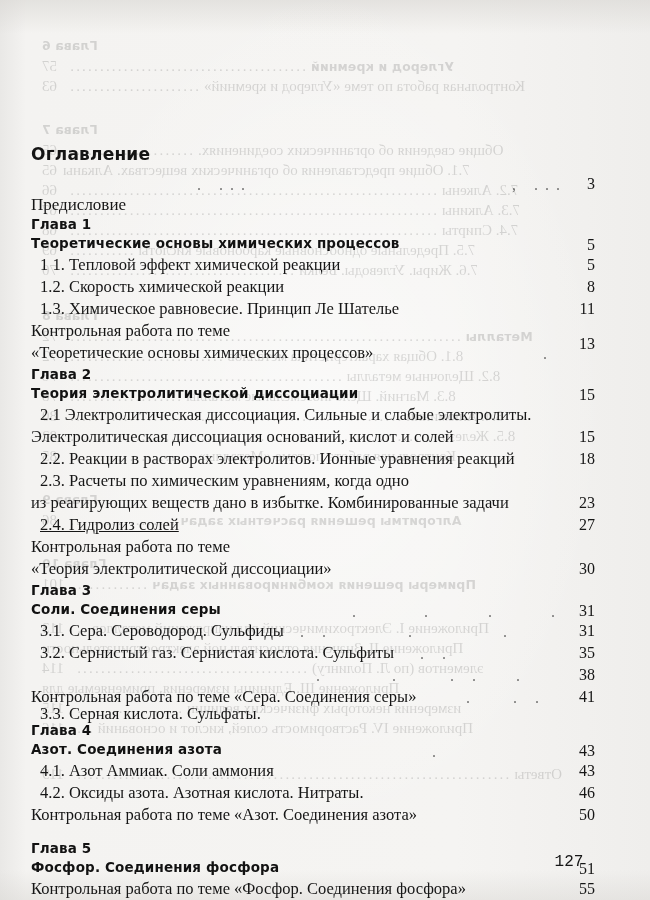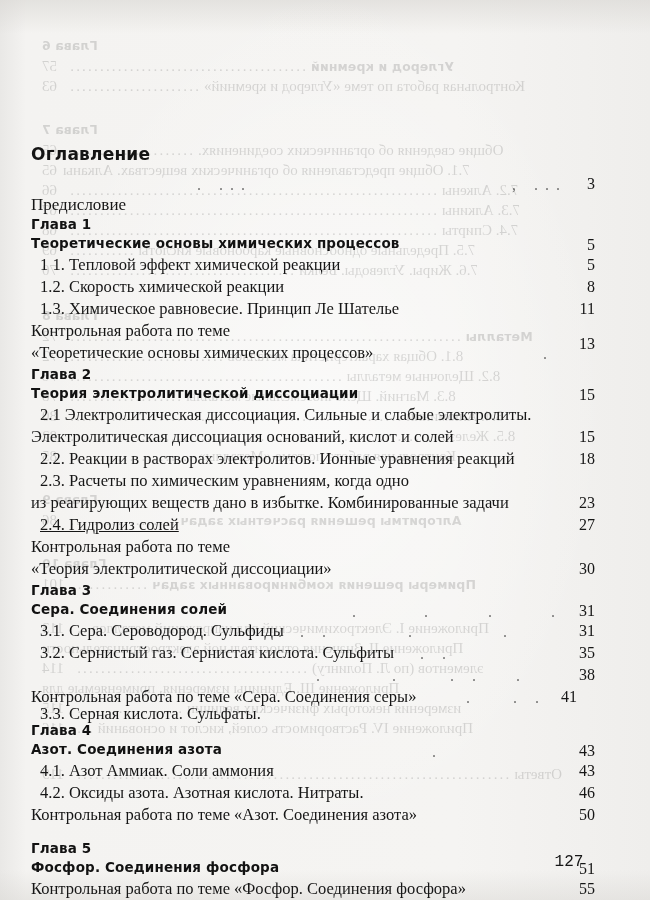--- a/index.html
+++ b/index.html
@@ -391,21 +391,21 @@
         <div class="line" style="top: 561px; left: 31px;">
           <span class="lbl entry">«Теория электролитической диссоциации»</span>
         </div>
         <div class="line" style="top: 561px; left: 561px; width: 34px; justify-content: flex-end;">
           <span style="font-family: &quot;Liberation Serif&quot;, &quot;DejaVu Serif&quot;, serif; font-size: 16px;">30</span>
         </div>
         <div class="line" style="top: 584px; left: 31px;">
           <span class="lbl chap-label">Глава 3</span>
         </div>
         <div class="line" style="top: 603px; left: 31px;">
-          <span class="lbl chap-title">Сера. Соединения солей</span>
+          <span class="lbl chap-title">Соли. Соединения серы</span>
         </div>
         <div class="line" style="top: 603px; left: 561px; width: 34px; justify-content: flex-end;">
           <span style="font-family: &quot;Liberation Serif&quot;, &quot;DejaVu Serif&quot;, serif; font-size: 16px;">31</span>
         </div>
         <div class="line" style="top: 623px; left: 40px;">
           <span class="lbl entry">3.1. Сера. Сероводород. Сульфиды</span>
         </div>
         <div class="line" style="top: 623px; left: 561px; width: 34px; justify-content: flex-end;">
           <span style="font-family: &quot;Liberation Serif&quot;, &quot;DejaVu Serif&quot;, serif; font-size: 16px;">31</span>
         </div>
@@ -417,21 +417,21 @@
         </div>
         <div class="line" style="top: 706px; left: 40px;">
           <span class="lbl entry">3.3. Серная кислота. Сульфаты.</span>
         </div>
         <div class="line" style="top: 667px; left: 561px; width: 34px; justify-content: flex-end;">
           <span style="font-family: &quot;Liberation Serif&quot;, &quot;DejaVu Serif&quot;, serif; font-size: 16px;">38</span>
         </div>
         <div class="line" style="top: 689px; left: 31px;">
           <span class="lbl entry">Контрольная работа по теме «Сера. Соединения серы»</span>
         </div>
-        <div class="line" style="top: 689px; left: 561px; width: 34px; justify-content: flex-start;">
+        <div class="line" style="top: 689px; left: 561px; width: 34px; justify-content: flex-end;">
           <span style="font-family: &quot;Liberation Serif&quot;, &quot;DejaVu Serif&quot;, serif; font-size: 16px;">41</span>
         </div>
         <div class="line" style="top: 724px; left: 31px;">
           <span class="lbl chap-label">Глава 4</span>
         </div>
         <div class="line" style="top: 743px; left: 31px;">
           <span class="lbl chap-title">Азот. Соединения азота</span>
         </div>
         <div class="line" style="top: 743px; left: 561px; width: 34px; justify-content: flex-end;">
           <span style="font-family: &quot;Liberation Serif&quot;, &quot;DejaVu Serif&quot;, serif; font-size: 16px;">43</span>

